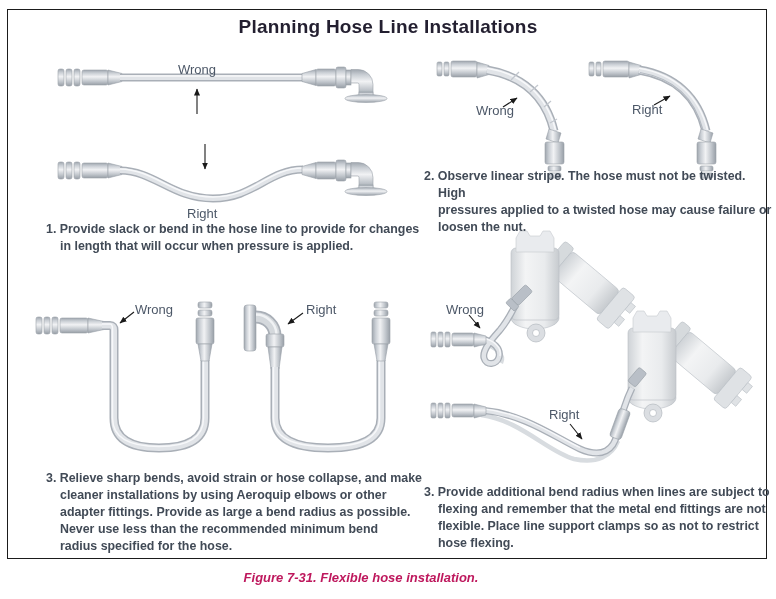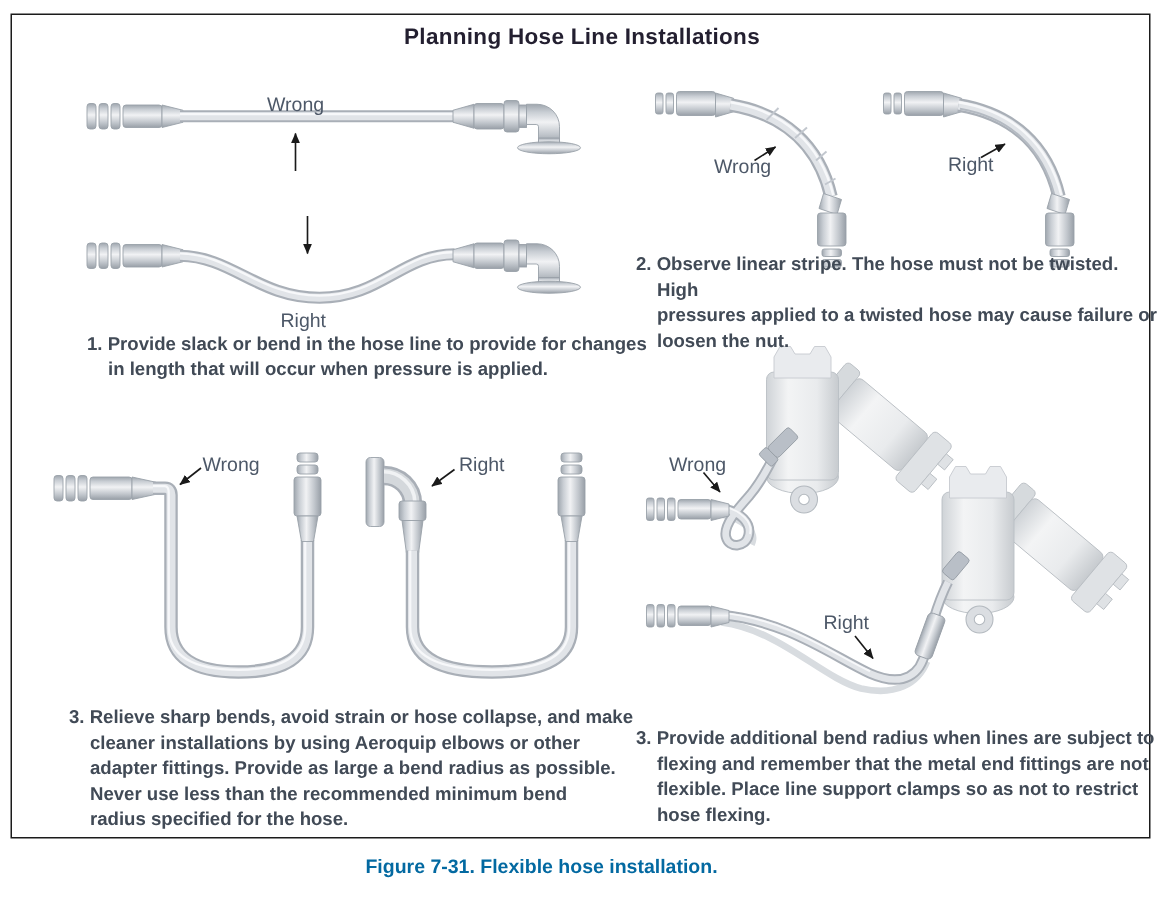--- a/index.html
+++ b/index.html
@@ -1,27 +1,27 @@
 <!DOCTYPE html>
 <html><head>
 <meta charset="utf-8">
 <style>
   html,body{margin:0;padding:0;background:#fff;}
   .page{position:relative;width:776px;height:599px;background:#fff;overflow:hidden;
         font-family:"Liberation Sans",sans-serif;}
   .frame{position:absolute;left:7px;top:9px;width:758px;height:548px;
          border:1.5px solid #1b1b1b;background:#fff;}
   .title{position:absolute;left:0;right:0;top:16px;text-align:center;
-         font-size:15px;font-weight:bold;color:#231f30;letter-spacing:.2px;}
+         font-size:19px;font-weight:bold;color:#231f30;letter-spacing:.2px;}
   .fig-caption{position:absolute;left:0;top:570px;width:722px;text-align:center;
-         font-size:13px;font-weight:bold;color:#0369a1;}
+         font-size:13px;font-weight:bold;font-style:italic;color:#be185d;}
   .label{position:absolute;font-size:13px;color:#4d5868;}
   .caption{position:absolute;font-size:12.4px;line-height:16.9px;color:#414a56;
            white-space:pre-line;padding-left:14px;text-indent:-14px;font-weight:bold;}
-  #c1{left:58px;top:221px;}
+  #c1{left:46px;top:221px;}
   #c2{left:424px;top:168px;}
   #c3{left:46px;top:470px;}
   #c4{left:424px;top:484px;}
   #l1w{left:178px;top:62px;}   #l1r{left:187px;top:206px;}
   #l2w{left:476px;top:103px;}  #l2r{left:632px;top:102px;}
   #l3w{left:135px;top:302px;}  #l3r{left:306px;top:302px;}
   #l4w{left:446px;top:302px;}  #l4r{left:549px;top:407px;}
   svg.art{position:absolute;left:0;top:0;}
 </style>
 </head>

